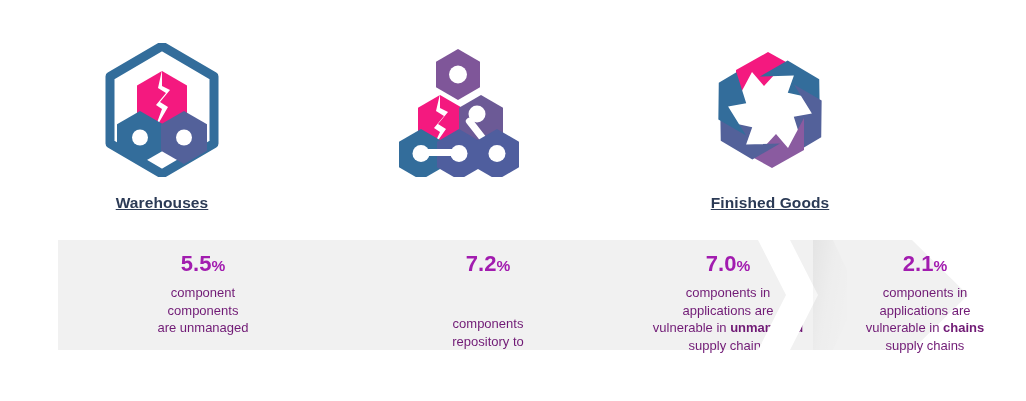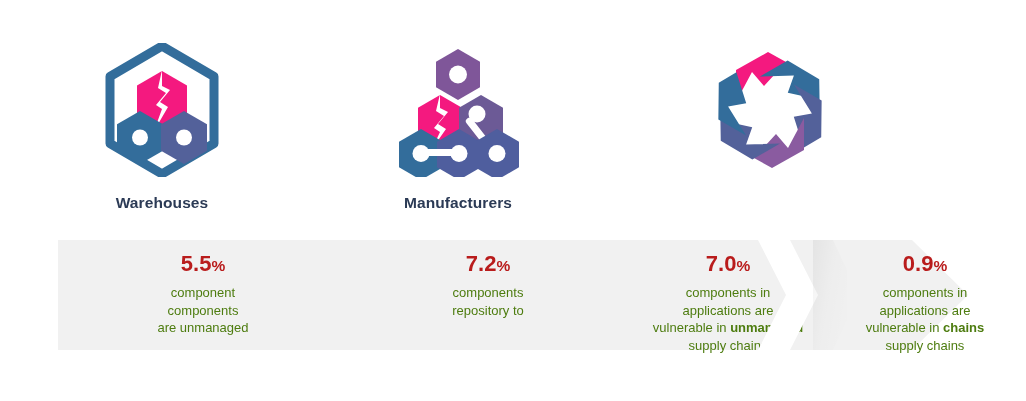--- a/index.html
+++ b/index.html
@@ -47,20 +47,21 @@
     justify-content: center;
   }
   .icon-art svg { display: block; }
 
   .icon-label {
     margin-top: 14px;
     font-size: 15.5px;
     font-weight: bold;
     color: #2b3a55;
     letter-spacing: 0.1px;
+    text-decoration: underline;
   }
 
   
   .stats-band {
     position: absolute;
     left: 58px;
     top: 240px;
     width: 910px;
     height: 110px;
   }
@@ -103,41 +104,41 @@
     text-align: center;
     color: #2b3a55;
     display: flex;
     flex-direction: column;
     align-items: center;
     justify-content: flex-start;
     padding-top: 13px;
     box-sizing: border-box;
   }
   .stat-0 { left: 0px;   width: 290px; }
-  .stat-1 { left: 290px; width: 280px; }
+  .stat-1 { left: 290px; width: 280px; justify-content: space-between; }
   .stat-2 { left: 570px; width: 200px; }
   .stat-3 { left: 772px; width: 190px; }
 
   .stat-value {
     font-size: 22px;
     font-weight: bold;
-    color: #b91c1c;
+    color: #a21caf;
     line-height: 1;
     margin-bottom: 9px;
     white-space: nowrap;
   }
   .stat-value .pct {
     font-size: 15.5px;
     font-weight: bold;
     vertical-align: baseline;
   }
   .stat-desc {
     font-size: 13px;
     line-height: 17.5px;
-    color: #4d7c0f;
+    color: #701a75;
     max-width: 100%;
   }
   .stat-desc b { font-weight: bold; }
 </style>
 </head>
 <body>
 
 <div class="infographic">
 
   <div class="icon-row">
@@ -197,21 +198,20 @@
             <circle cx="64" cy="110.5" r="8.5" fill="#ffffff"></circle>
             <rect x="26" y="106" width="40" height="7" rx="3.2" fill="#ffffff"></rect>
           </g>
 
           <g>
             <polygon points="102,86 124,98.7 124,124.3 102,137 80,124.3 80,98.7" fill="#4f5e9e"></polygon>
             <circle cx="102" cy="110.5" r="8.5" fill="#ffffff"></circle>
           </g>
         </svg>
       </div>
-      <div class="icon-label">Manufacturers</div>
     </div>
 
     <div class="icon-cell cell-finished-goods">
       <div class="icon-art">
         <svg width="128" height="130" viewBox="0 0 128 130" aria-hidden="true">
           <g transform="translate(64,65)">
 
             <g>
               <path d="M -34,-8 L -34,-40 L -2,-58 L 16,-48 L -6,-24 L -18,-38 Z" fill="#f4197f"></path>
             </g>
@@ -227,20 +227,21 @@
             <g transform="rotate(240)">
               <path d="M -34,-8 L -34,-40 L -2,-58 L 16,-48 L -6,-24 L -18,-38 Z" fill="#53619a"></path>
             </g>
             <g transform="rotate(300)">
               <path d="M -34,-8 L -34,-40 L -2,-58 L 16,-48 L -6,-24 L -18,-38 Z" fill="#336d9b"></path>
             </g>
             <circle cx="0" cy="0" r="15" fill="#ffffff"></circle>
           </g>
         </svg>
       </div>
+      <div class="icon-label">Finished Goods</div>
     </div>
 
   </div>
 
   <div class="stats-band">
     <div class="band-bg"></div>
 
     <div class="stat stat-0">
       <div class="stat-value"><span>5.5</span><span class="pct">%</span></div>
       <div class="stat-desc"><span>component</span><br><span>components</span><br><span>are unmanaged</span></div>
@@ -253,18 +254,18 @@
 
     <div class="stat stat-2">
       <div class="stat-value"><span>7.0</span><span class="pct">%</span></div>
       <div class="stat-desc"><span>components in</span><br><span>applications are</span><br><span>vulnerable in </span><b>unmanaged</b><br><span>supply chains</span></div>
     </div>
 
     <div class="band-sep"></div>
     <div class="band-sep-shade"></div>
 
     <div class="stat stat-3">
-      <div class="stat-value"><span>0.9</span><span class="pct">%</span></div>
+      <div class="stat-value"><span>2.1</span><span class="pct">%</span></div>
       <div class="stat-desc"><span>components in</span><br><span>applications are</span><br><span>vulnerable in </span><b>chains</b><br><span>supply chains</span></div>
     </div>
   </div>
 
 </div>
 
 </body></html>

